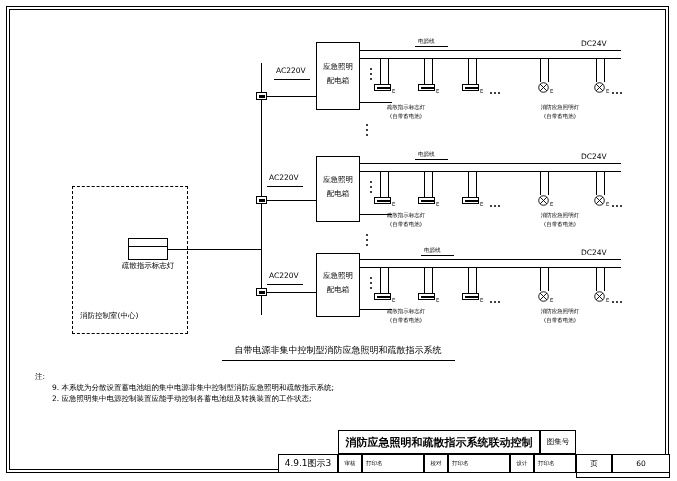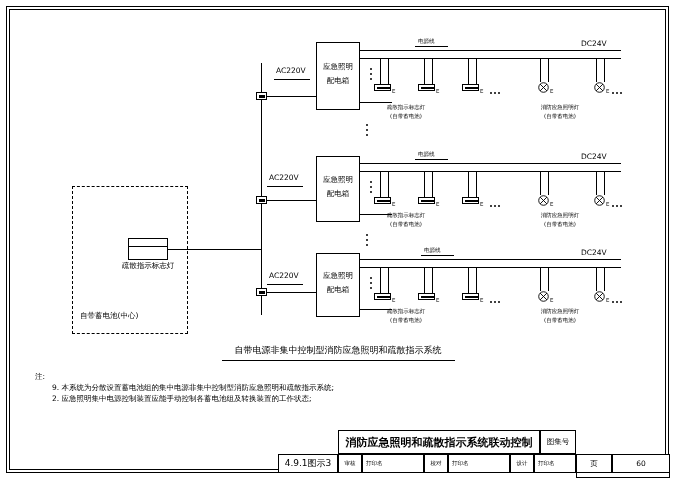--- a/index.html
+++ b/index.html
@@ -59,21 +59,21 @@
   <div class="frame"></div>
   <div class="frame-inner"></div>
 
   <div class="dashbox" style="left:72px;top:186px;width:116px;height:148px;"></div>
 
   <div class="box" style="left:128px;top:238px;width:40px;height:22px;"></div>
   <div class="hline" style="left:129px;top:246px;width:38px;"></div>
 
   <div class="lbl sm ctr" style="left:108px;top:262px;width:80px;">疏散指示标志灯</div>
 
-  <div class="lbl sm" style="left:80px;top:312px;">自带蓄电池(中心)</div>
+  <div class="lbl sm" style="left:80px;top:312px;">消防控制室(中心)</div>
 
   <div class="hline" style="left:168px;top:249px;width:94px;"></div>
 
   <div class="vline" style="left:261px;top:63px;height:252px;"></div>
 
   <div>
 
     <div class="jbox" style="left:256px;top:92px;width:11px;height:8px;">
       <div style="width:6px;height:3px;background:#000;"></div>
     </div>

